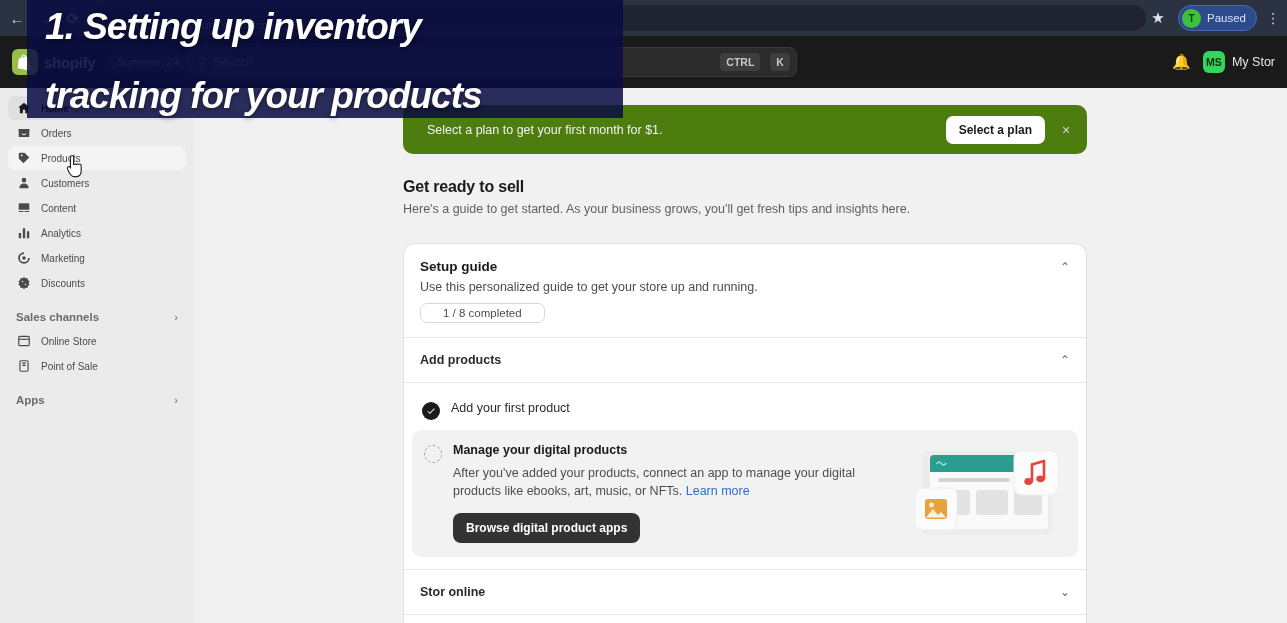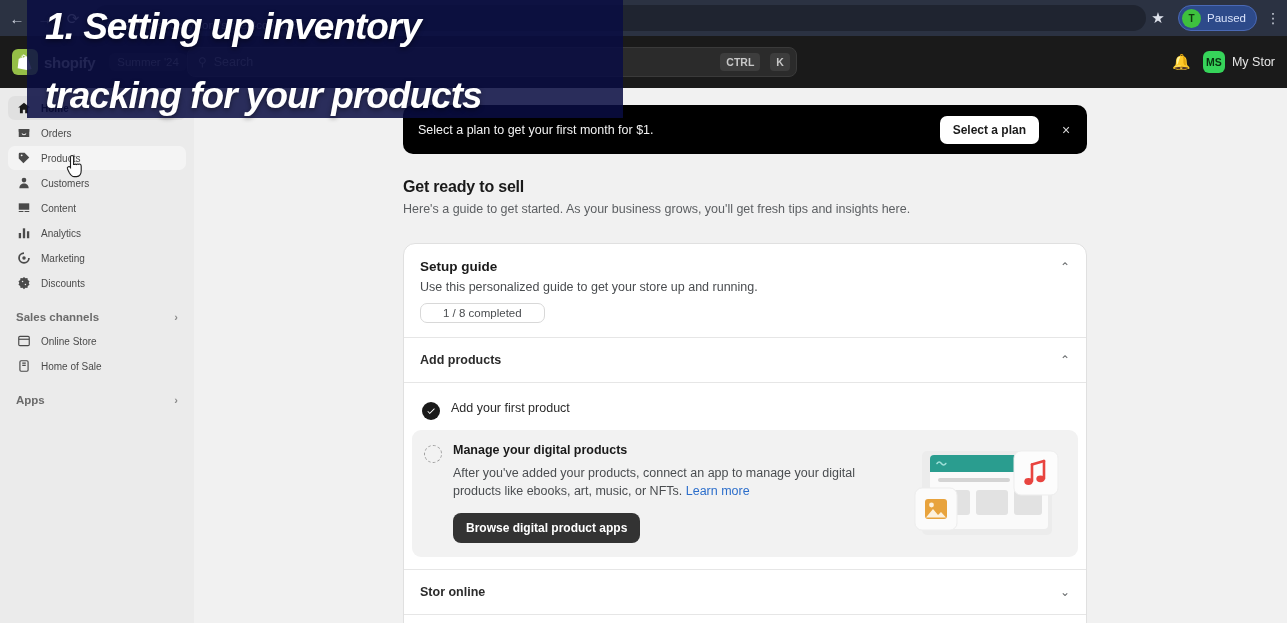--- a/index.html
+++ b/index.html
@@ -98,22 +98,22 @@
   }
   .sec-chev { color: #8a8a8a; font-size: 11px; }
 
   
   .main {
     position: absolute; top: 88px; left: 194px; width: 1093px; height: 535px;
     background: #f1f1f1; overflow: hidden;
   }
   .banner {
     position: absolute; top: 17px; left: 209px; width: 684px; height: 49px;
-    background: #000000; border-radius: 10px;
-    display: flex; align-items: center; padding: 0 10px 0 15px; gap: 16px;
+    background: #4d7c0f; border-radius: 10px;
+    display: flex; align-items: center; padding: 0 10px 0 24px; gap: 10px;
   }
   .banner-text { color: #f2f2f2; font-size: 12.5px; flex: 1; }
   .banner-btn {
     background: #fff; color: #1a1a1a; font-size: 12px; font-weight: bold;
     border: none; border-radius: 7px; padding: 7px 13px; cursor: pointer;
   }
   .banner-x { color: #d8d8d8; font-size: 14px; width: 22px; text-align: center; cursor: pointer; }
 
   .page-head { position: absolute; top: 90px; left: 209px; width: 684px; }
   .page-title { font-size: 16px; font-weight: bold; color: #1a1a1a; letter-spacing: -.2px; }
@@ -328,21 +328,21 @@
       <span>Online Store</span>
     </div>
 
     <div class="nav-item">
       <span class="nav-ic">
           <svg viewBox="0 0 24 24">
             <rect x="5" y="3" width="14" height="18" rx="2" fill="none" stroke="#4a4a4a" stroke-width="2"></rect>
             <path d="M9 7h6M9 11h6" stroke="#4a4a4a" stroke-width="2"></path>
           </svg>
         </span>
-      <span>Home of Sale</span>
+      <span>Point of Sale</span>
     </div>
 
     <div class="sec-head">
       <span>Apps</span>
       <span class="sec-chev">›</span>
     </div>
   </div>
 
   <div class="main">
 

